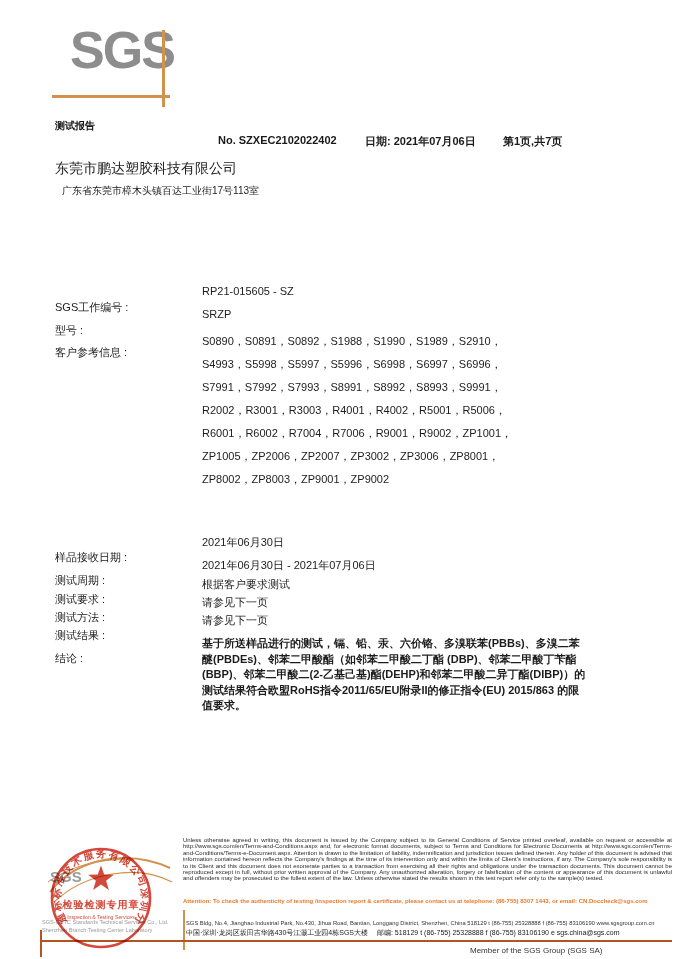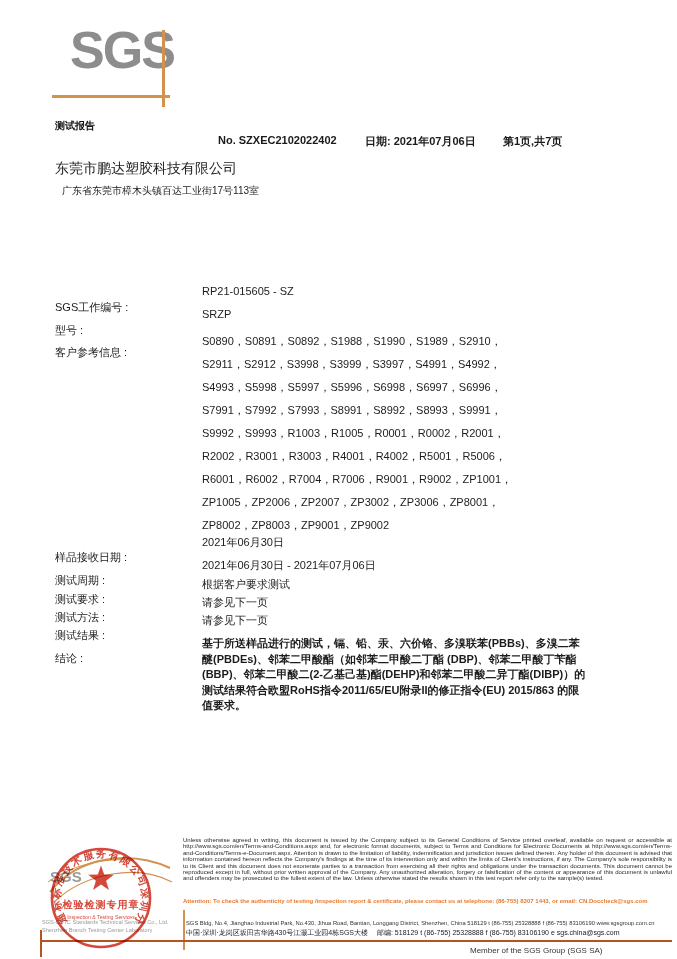--- a/index.html
+++ b/index.html
@@ -71,24 +71,22 @@
     <span class="val">RP21-015605 - SZ</span>
   </div>
   <div class="abs row" style="top:299px">
     <span class="lbl">型号 :</span>
     <span class="val">SRZP</span>
   </div>
   <div class="abs row" style="top:321px">
     <span class="lbl">客户参考信息 :</span>
     <div class="val">
       <div class="ref-line">S0890，S0891，S0892，S1988，S1990，S1989，S2910，</div>
-      <div class="ref-line">S2911，S2912，S3998，S3999，S3997，S4991，S4992，</div>
       <div class="ref-line">S4993，S5998，S5997，S5996，S6998，S6997，S6996，</div>
       <div class="ref-line">S7991，S7992，S7993，S8991，S8992，S8993，S9991，</div>
-      <div class="ref-line">S9992，S9993，R1003，R1005，R0001，R0002，R2001，</div>
       <div class="ref-line">R2002，R3001，R3003，R4001，R4002，R5001，R5006，</div>
       <div class="ref-line">R6001，R6002，R7004，R7006，R9001，R9002，ZP1001，</div>
       <div class="ref-line">ZP1005，ZP2006，ZP2007，ZP3002，ZP3006，ZP8001，</div>
       <div class="ref-line">ZP8002，ZP8003，ZP9001，ZP9002</div>
     </div>
   </div>
   <div class="abs row" style="top:526px">
     <span class="lbl">样品接收日期 :</span>
     <span class="val">2021年06月30日</span>
   </div>

